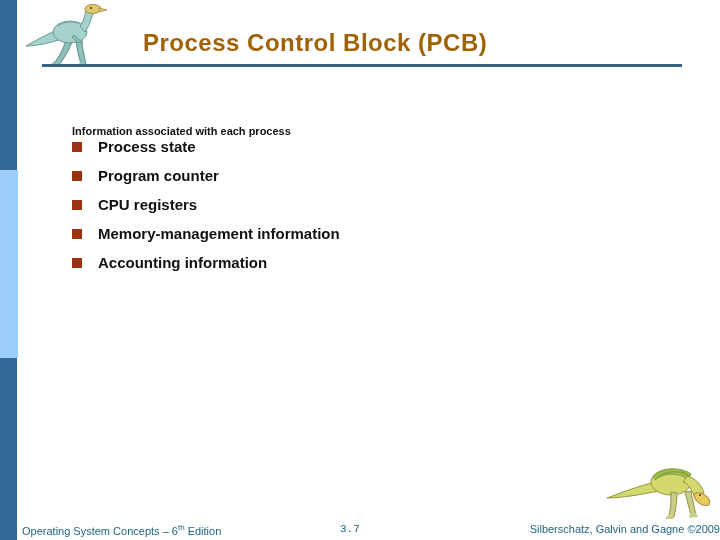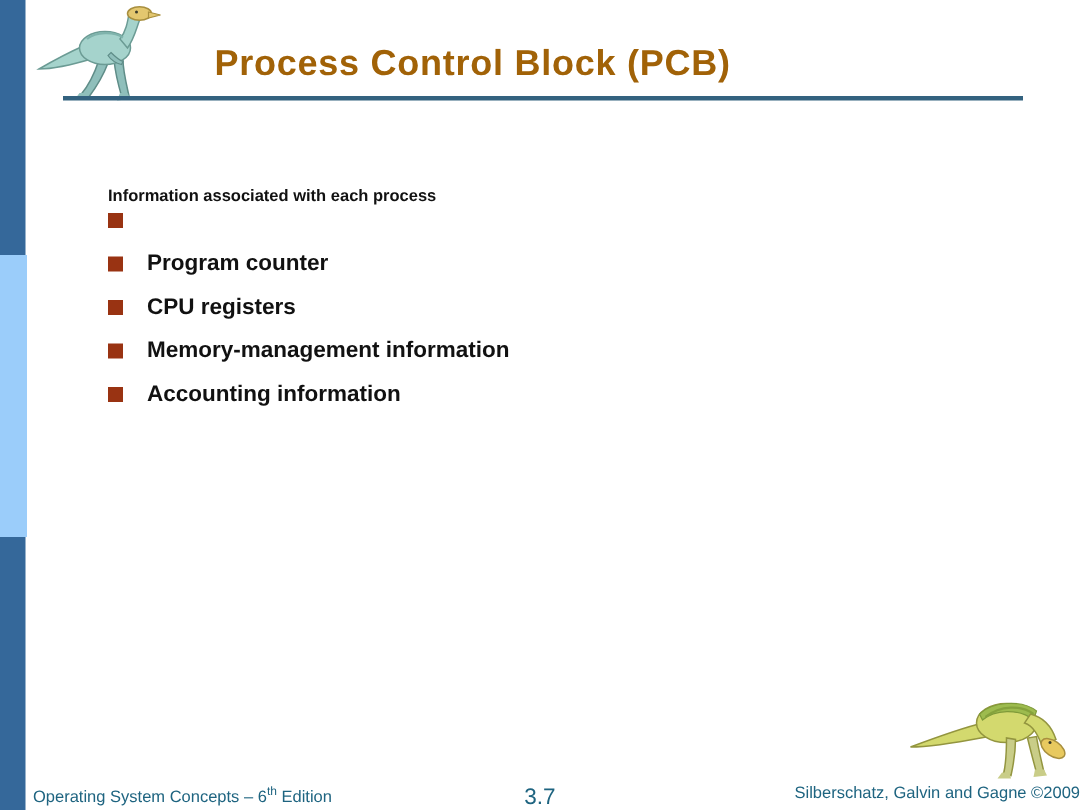--- a/index.html
+++ b/index.html
@@ -68,22 +68,22 @@
     width: 112px; height: 62px;
   }
   .footer-left {
     position: absolute; left: 22px; top: 523px;
     font-size: 11px; color: #1E6480;
     white-space: nowrap;
   }
   .footer-left sup { font-size: 8px; }
   .footer-page {
     position: absolute; left: 340px; top: 523px;
-    width: 40px; text-align: center;
-    font-size: 15px; color: #1E6480;
+    width: 40px; text-align: left;
+    font-size: 11px; color: #1E6480; font-family: Liberation Mono, monospace;
   }
   .footer-right {
     position: absolute; right: 0; top: 523px;
     font-size: 11px; color: #1E6480;
     white-space: nowrap;
   }
 </style>
 </head>
 <body>
 
@@ -114,20 +114,21 @@
 </svg>
 
 <div class="slide-title">Process Control Block (PCB)</div>
 <div class="title-rule"></div>
 
 <div class="intro-line">Information associated with each process</div>
 
 <ul class="bullet-list">
   <li class="bullet-item">
     <span class="bullet-square"></span>
+    <span>Process state</span>
   </li>
   <li class="bullet-item">
     <span class="bullet-square"></span>
     <span>Program counter</span>
   </li>
   <li class="bullet-item">
     <span class="bullet-square"></span>
     <span>CPU registers</span>
   </li>
   <li class="bullet-item">

